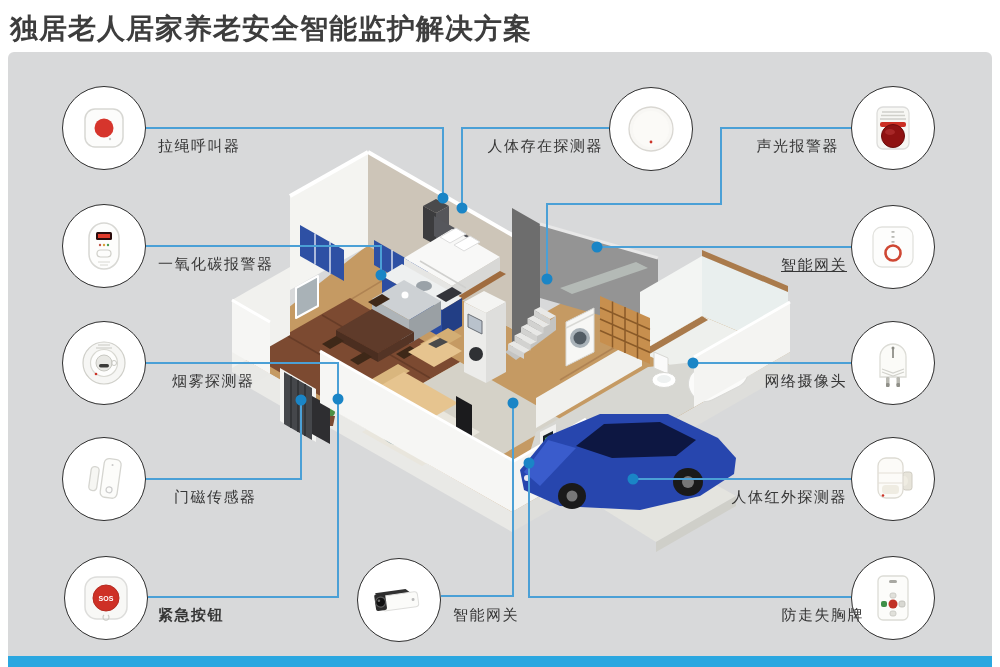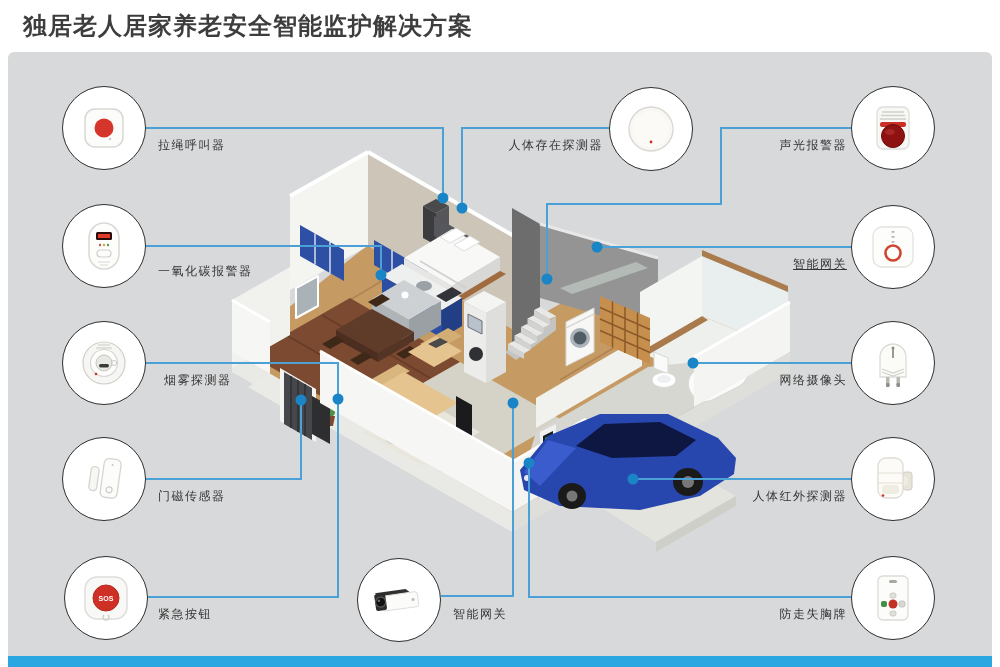--- a/index.html
+++ b/index.html
@@ -1,28 +1,28 @@
 <!DOCTYPE html>
 <html><head>
 <meta charset="utf-8">
 <style>
   html,body{margin:0;padding:0;background:#ffffff;}
   #stage{position:relative;width:1000px;height:667px;background:#ffffff;overflow:hidden;
          font-family:"Liberation Sans","DejaVu Sans",sans-serif;}
-  .page-title{position:absolute;left:10px;top:10px;font-size:24px;font-weight:bold;
-              color:#3d3d3d;letter-spacing:1px;margin-left:13px;}
+  .page-title{position:absolute;left:10px;top:10px;font-size:28px;font-weight:bold;
+              color:#3d3d3d;letter-spacing:1px;}
   .panel{position:absolute;left:8px;right:8px;top:52px;bottom:0;background:#d8d9da;
          border-radius:6px 6px 0 0;overflow:hidden;}
   .footer-bar{position:absolute;left:0;right:0;bottom:0;height:11px;background:#2aa7e0;}
   svg.overlay{position:absolute;left:0;top:0;pointer-events:none;}
   .device{position:absolute;width:84px;height:84px;}
   .device .ring{position:absolute;inset:0;border-radius:50%;background:#ffffff;
                 border:1.5px solid #2f2f2f;box-sizing:border-box;}
   .device svg{position:absolute;left:50%;top:50%;transform:translate(-50%,-50%);}
-  .dev-label{position:absolute;font-size:12px;font-weight:500;color:#363636;
+  .dev-label{position:absolute;font-size:15px;font-weight:500;color:#363636;
              letter-spacing:1.5px;white-space:nowrap;}
   .lbl-right{text-align:right;}
 </style>
 </head>
 <body>
 
 <div id="stage">
   <div class="page-title">独居老人居家养老安全智能监护解决方案</div>
 
   <div class="panel">
@@ -279,59 +279,59 @@
       <rect x="-15" y="-23" width="30" height="46" rx="15" fill="#fdfdfc" stroke="#d8d8d4" stroke-width="1.5"></rect>
       <rect x="-8" y="-14" width="16" height="8" rx="1.5" fill="#2a0c0c"></rect>
       <rect x="-6" y="-12" width="12" height="4" fill="#e03a2a"></rect>
       <circle cx="-4" cy="-1" r="1.2" fill="#c0574a"></circle>
       <circle cx="0" cy="-1" r="1.2" fill="#d8a13c"></circle>
       <circle cx="4" cy="-1" r="1.2" fill="#4a9e52"></circle>
       <rect x="-7" y="4" width="14" height="7" rx="3.5" fill="none" stroke="#d0d0ca" stroke-width="1.2"></rect>
       <path d="M-6,16 L6,16 M-4,19 L4,19" stroke="#d8d8d2" stroke-width="1"></path>
     </svg>
   </div>
-  <div class="dev-label" style="left:158px;top:255px;margin-top:8px;">一氧化碳报警器</div>
+  <div class="dev-label" style="left:158px;top:255px;">一氧化碳报警器</div>
 
   <div class="device" style="left:62px;top:321px;">
     <div class="ring"></div>
     <svg width="64" height="64" viewBox="-32 -32 64 64">
       <circle r="21" fill="#f6f6f4" stroke="#cfcfc9" stroke-width="1.2"></circle>
       <path d="M-6,-18 L6,-18 M-8,-15 L8,-15" stroke="#c8c8c2" stroke-width="1"></path>
       <circle r="13.5" fill="#fdfdfc" stroke="#d8d8d2" stroke-width="1.2"></circle>
       <circle r="8" fill="#e8e8e4" stroke="#c8c8c2" stroke-width="1"></circle>
       <rect x="-5" y="1" width="10" height="3.5" rx="1.7" fill="#3a3a38"></rect>
       <circle cx="10" cy="0" r="2.5" fill="none" stroke="#c8c8c2" stroke-width="1"></circle>
       <circle cx="-8" cy="11" r="1.3" fill="#cc3327"></circle>
     </svg>
   </div>
-  <div class="dev-label" style="left:164px;top:372px;">烟雾探测器</div>
+  <div class="dev-label" style="left:172px;top:372px;">烟雾探测器</div>
 
   <div class="device" style="left:62px;top:437px;">
     <div class="ring"></div>
     <svg width="64" height="64" viewBox="-32 -32 64 64">
       <g transform="rotate(8)">
         <rect x="-2" y="-21" width="17" height="39" rx="5" fill="#fcfcfa" stroke="#d5d5d0" stroke-width="1.3"></rect>
         <rect x="-14" y="-11" width="8" height="24" rx="3.5" fill="#f6f6f3" stroke="#d5d5d0" stroke-width="1.3"></rect>
         <circle cx="6.5" cy="10" r="3" fill="none" stroke="#cccccc" stroke-width="1.2"></circle>
         <circle cx="6.5" cy="-15" r="1" fill="#cccccc"></circle>
       </g>
     </svg>
   </div>
-  <div class="dev-label" style="left:158px;top:488px;">门磁传感器</div>
+  <div class="dev-label" style="left:174px;top:488px;">门磁传感器</div>
 
   <div class="device" style="left:64px;top:556px;">
     <div class="ring"></div>
     <svg width="64" height="64" viewBox="-32 -32 64 64">
       <rect x="-21" y="-21" width="42" height="42" rx="12" fill="#f8f8f6" stroke="#dddddb" stroke-width="1.5"></rect>
       <circle r="13" fill="#ce3026" stroke="#b52a20" stroke-width="1"></circle>
       <text y="2.5" font-size="7" font-weight="bold" fill="#ffffff" text-anchor="middle" font-family="Liberation Sans, sans-serif">SOS</text>
       <path d="M-2,17 a3,3 0 1 0 4,0" stroke="#c9c9c4" stroke-width="1.2" fill="none"></path>
     </svg>
   </div>
-  <div class="dev-label" style="left:158px;top:606px;">紧急按钮</div>
+  <div class="dev-label" style="left:158px;top:606px;font-weight:bold;">紧急按钮</div>
 
   <div class="device" style="left:609px;top:87px;">
     <div class="ring"></div>
     <svg width="64" height="64" viewBox="-32 -32 64 64">
       <circle r="22" fill="#f8f7f4" stroke="#d9d7d2" stroke-width="1.3"></circle>
       <circle r="18" fill="#fbfaf7"></circle>
       <circle cy="13" r="1.4" fill="#cc3327"></circle>
     </svg>
   </div>
   <div class="dev-label lbl-right" style="right:397px;top:137px;">人体存在探测器</div>
@@ -354,21 +354,21 @@
   <div class="device" style="left:851px;top:86px;">
     <div class="ring"></div>
     <svg width="64" height="64" viewBox="-32 -32 64 64">
       <rect x="-16" y="-21" width="32" height="42" rx="6" fill="#f7f7f4" stroke="#dddddb" stroke-width="1.3"></rect>
       <path d="M-11,-16 L11,-16 M-12,-12.5 L12,-12.5 M-13,-9 L13,-9" stroke="#d0d0ca" stroke-width="1.3"></path>
       <rect x="-13" y="-6" width="26" height="5" rx="2" fill="#cc2f24"></rect>
       <circle cy="8" r="11.5" fill="#8f1212" stroke="#6b0d0d" stroke-width="1"></circle>
       <ellipse cx="-3" cy="4" rx="5" ry="3" fill="#b03030" opacity="0.7"></ellipse>
     </svg>
   </div>
-  <div class="dev-label lbl-right" style="right:153px;top:137px;">声光报警器</div>
+  <div class="dev-label lbl-right" style="right:161px;top:137px;">声光报警器</div>
 
   <div class="device" style="left:851px;top:205px;">
     <div class="ring"></div>
     <svg width="64" height="64" viewBox="-32 -32 64 64">
       <rect x="-20" y="-20" width="40" height="40" rx="9" fill="#fdfdfc" stroke="#e2e2de" stroke-width="1.3"></rect>
       <rect x="-1.5" y="-16" width="3" height="1.8" fill="#b9b9b4"></rect>
       <rect x="-1.5" y="-11" width="3" height="1.8" fill="#b9b9b4"></rect>
       <rect x="-1.5" y="-6" width="3" height="1.8" fill="#b9b9b4"></rect>
       <circle cy="6" r="7.5" fill="none" stroke="#cf4733" stroke-width="2.6"></circle>
     </svg>
@@ -408,14 +408,14 @@
     <svg width="64" height="64" viewBox="-32 -32 64 64">
       <rect x="-15" y="-22" width="30" height="44" rx="5" fill="#fcfcfa" stroke="#dcdcd6" stroke-width="1.3"></rect>
       <rect x="-4" y="-18" width="8" height="3" rx="1.5" fill="#a8a8a2"></rect>
       <circle cy="6" r="4.5" fill="#c23227"></circle>
       <rect x="-12" y="3" width="6" height="6" rx="2" fill="#3f8f49"></rect>
       <rect x="6" y="3" width="6" height="6" rx="2" fill="#d8d8d2" stroke="#bbbbb5" stroke-width="0.8"></rect>
       <rect x="-3" y="-5" width="6" height="5" rx="2" fill="#e0e0da" stroke="#c5c5bf" stroke-width="0.8"></rect>
       <rect x="-3" y="13" width="6" height="5" rx="2" fill="#e0e0da" stroke="#c5c5bf" stroke-width="0.8"></rect>
     </svg>
   </div>
-  <div class="dev-label lbl-right" style="right:153px;top:606px;">防走失胸牌</div>
+  <div class="dev-label lbl-right" style="right:136px;top:606px;">防走失胸牌</div>
 </div>
 
 </body></html>

